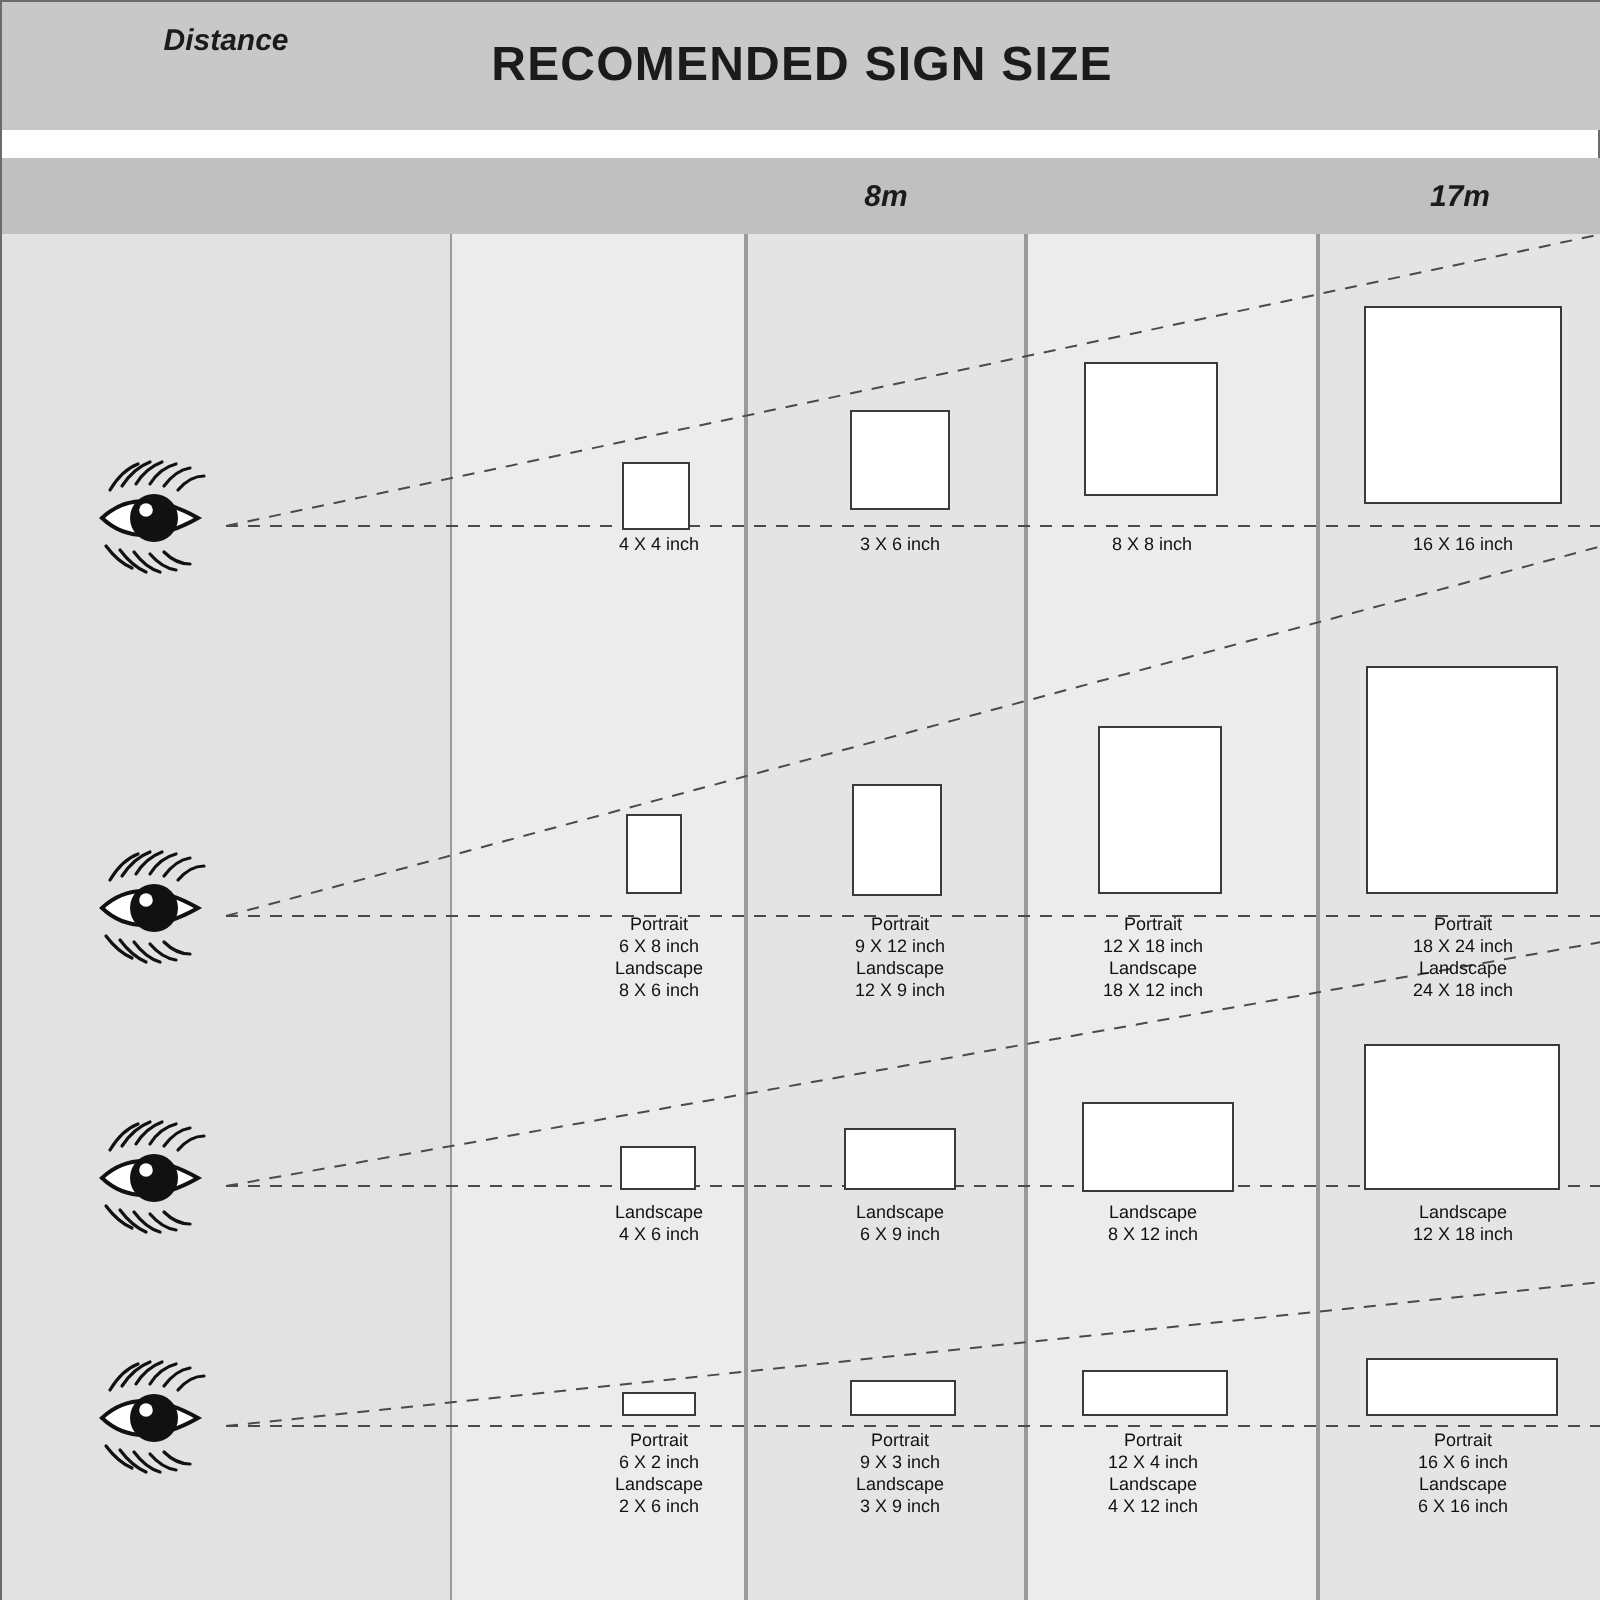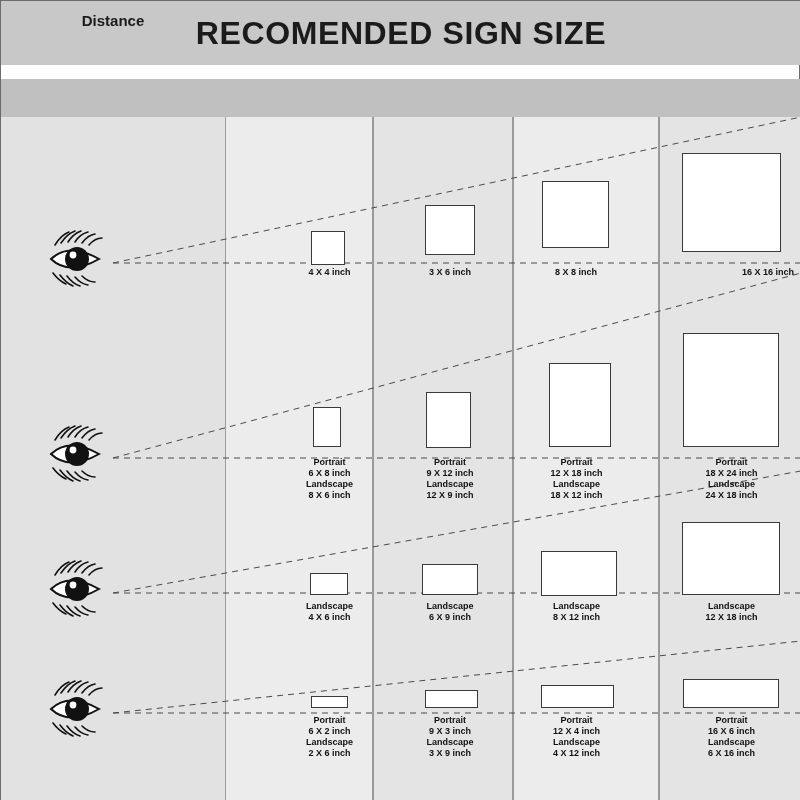--- a/index.html
+++ b/index.html
@@ -17,31 +17,31 @@
     background:#ffffff;
   }
   
   .title-bar{
     position:absolute;left:0;top:0;width:800px;height:64px;
     background:#c8c8c8;
     display:flex;align-items:center;justify-content:center;
     box-sizing:border-box;
   }
   .title-bar .title{
-    font-size:32px;font-weight:bold;color:#1b1b1b;letter-spacing:.6px;
+    font-size:24px;font-weight:bold;color:#1b1b1b;letter-spacing:.6px;
   }
   
   .header-bar{
     position:absolute;left:0;top:78px;width:800px;height:38px;
     background:#c0c0c0;
   }
   .hdr-cell{
     position:absolute;top:0;height:38px;
     display:flex;align-items:center;justify-content:center;
-    font-size:15px;font-weight:bold;color:#1b1b1b;
+    font-size:15px;font-weight:bold;color:#1b1b1b;font-style:italic;
   }
   
   .body-area{
     position:absolute;left:0;top:116px;width:800px;height:684px;
     background:#e2e2e2;
   }
   .col-band{
     position:absolute;top:0;height:684px;
     background:#ececec;
     border-left:1px solid #9a9a9a;
@@ -54,41 +54,43 @@
     position:absolute;
     background:#ffffff;
     border:1px solid #3a3a3a;
     box-sizing:border-box;
   }
   .caption{
     position:absolute;
     text-align:center;
     font-size:9px;
     line-height:11px;
-    font-weight:bold;
+    font-weight:normal;
     color:#111111;
     white-space:pre-line;
   }
   
   .eye{position:absolute;}
   
   svg.lines{position:absolute;left:0;top:0;width:800px;height:800px;pointer-events:none;}
 </style>
 </head>
 <body>
 
 <div id="chart">
 
   <div class="title-bar">
     <div class="title">RECOMENDED SIGN SIZE</div>
   </div>
 
   <div class="header-bar"></div>
   <div class="hdr-cell" style="left:0;width:224px;">Distance</div>
+  <div class="hdr-cell" style="left:372px;top:78px;width:140px;">8m</div>
   <div class="hdr-cell" style="left:484px;top:78px;width:146px;margin-top:44px;">11m</div>
+  <div class="hdr-cell" style="left:658px;top:78px;width:142px;">17m</div>
 
   <div class="body-area">
     <div class="col-band" style="left:224px;width:148px;"></div>
     <div class="col-band alt" style="left:372px;width:140px;"></div>
     <div class="col-band" style="left:512px;width:146px;"></div>
     <div class="col-band alt" style="left:658px;width:142px;"></div>
   </div>
 
   <svg class="lines">
     <g stroke="#4a4a4a" stroke-width="1" stroke-dasharray="6,5" fill="none">
@@ -191,21 +193,21 @@
   <div class="sign" style="left:310px;top:230px;width:34px;height:34px;"></div>
   <div class="caption" style="left:276px;top:266px;width:105px;">4 X 4 inch</div>
 
   <div class="sign" style="left:424px;top:204px;width:50px;height:50px;"></div>
   <div class="caption" style="left:394px;top:266px;width:110px;">3 X 6 inch</div>
 
   <div class="sign" style="left:541px;top:180px;width:67px;height:67px;"></div>
   <div class="caption" style="left:520px;top:266px;width:110px;">8 X 8 inch</div>
 
   <div class="sign" style="left:681px;top:152px;width:99px;height:99px;"></div>
-  <div class="caption" style="left:668px;top:266px;width:125px;text-align:right;">16 X 16 inch</div>
+  <div class="caption" style="left:668px;top:266px;width:125px;">16 X 16 inch</div>
 
   <div class="sign" style="left:312px;top:406px;width:28px;height:40px;"></div>
   <div class="caption" style="left:276px;top:456px;width:105px;">Portrait
 6 X 8 inch
 Landscape
 8 X 6 inch</div>
 
   <div class="sign" style="left:425px;top:391px;width:45px;height:56px;"></div>
   <div class="caption" style="left:394px;top:456px;width:110px;">Portrait
 9 X 12 inch

